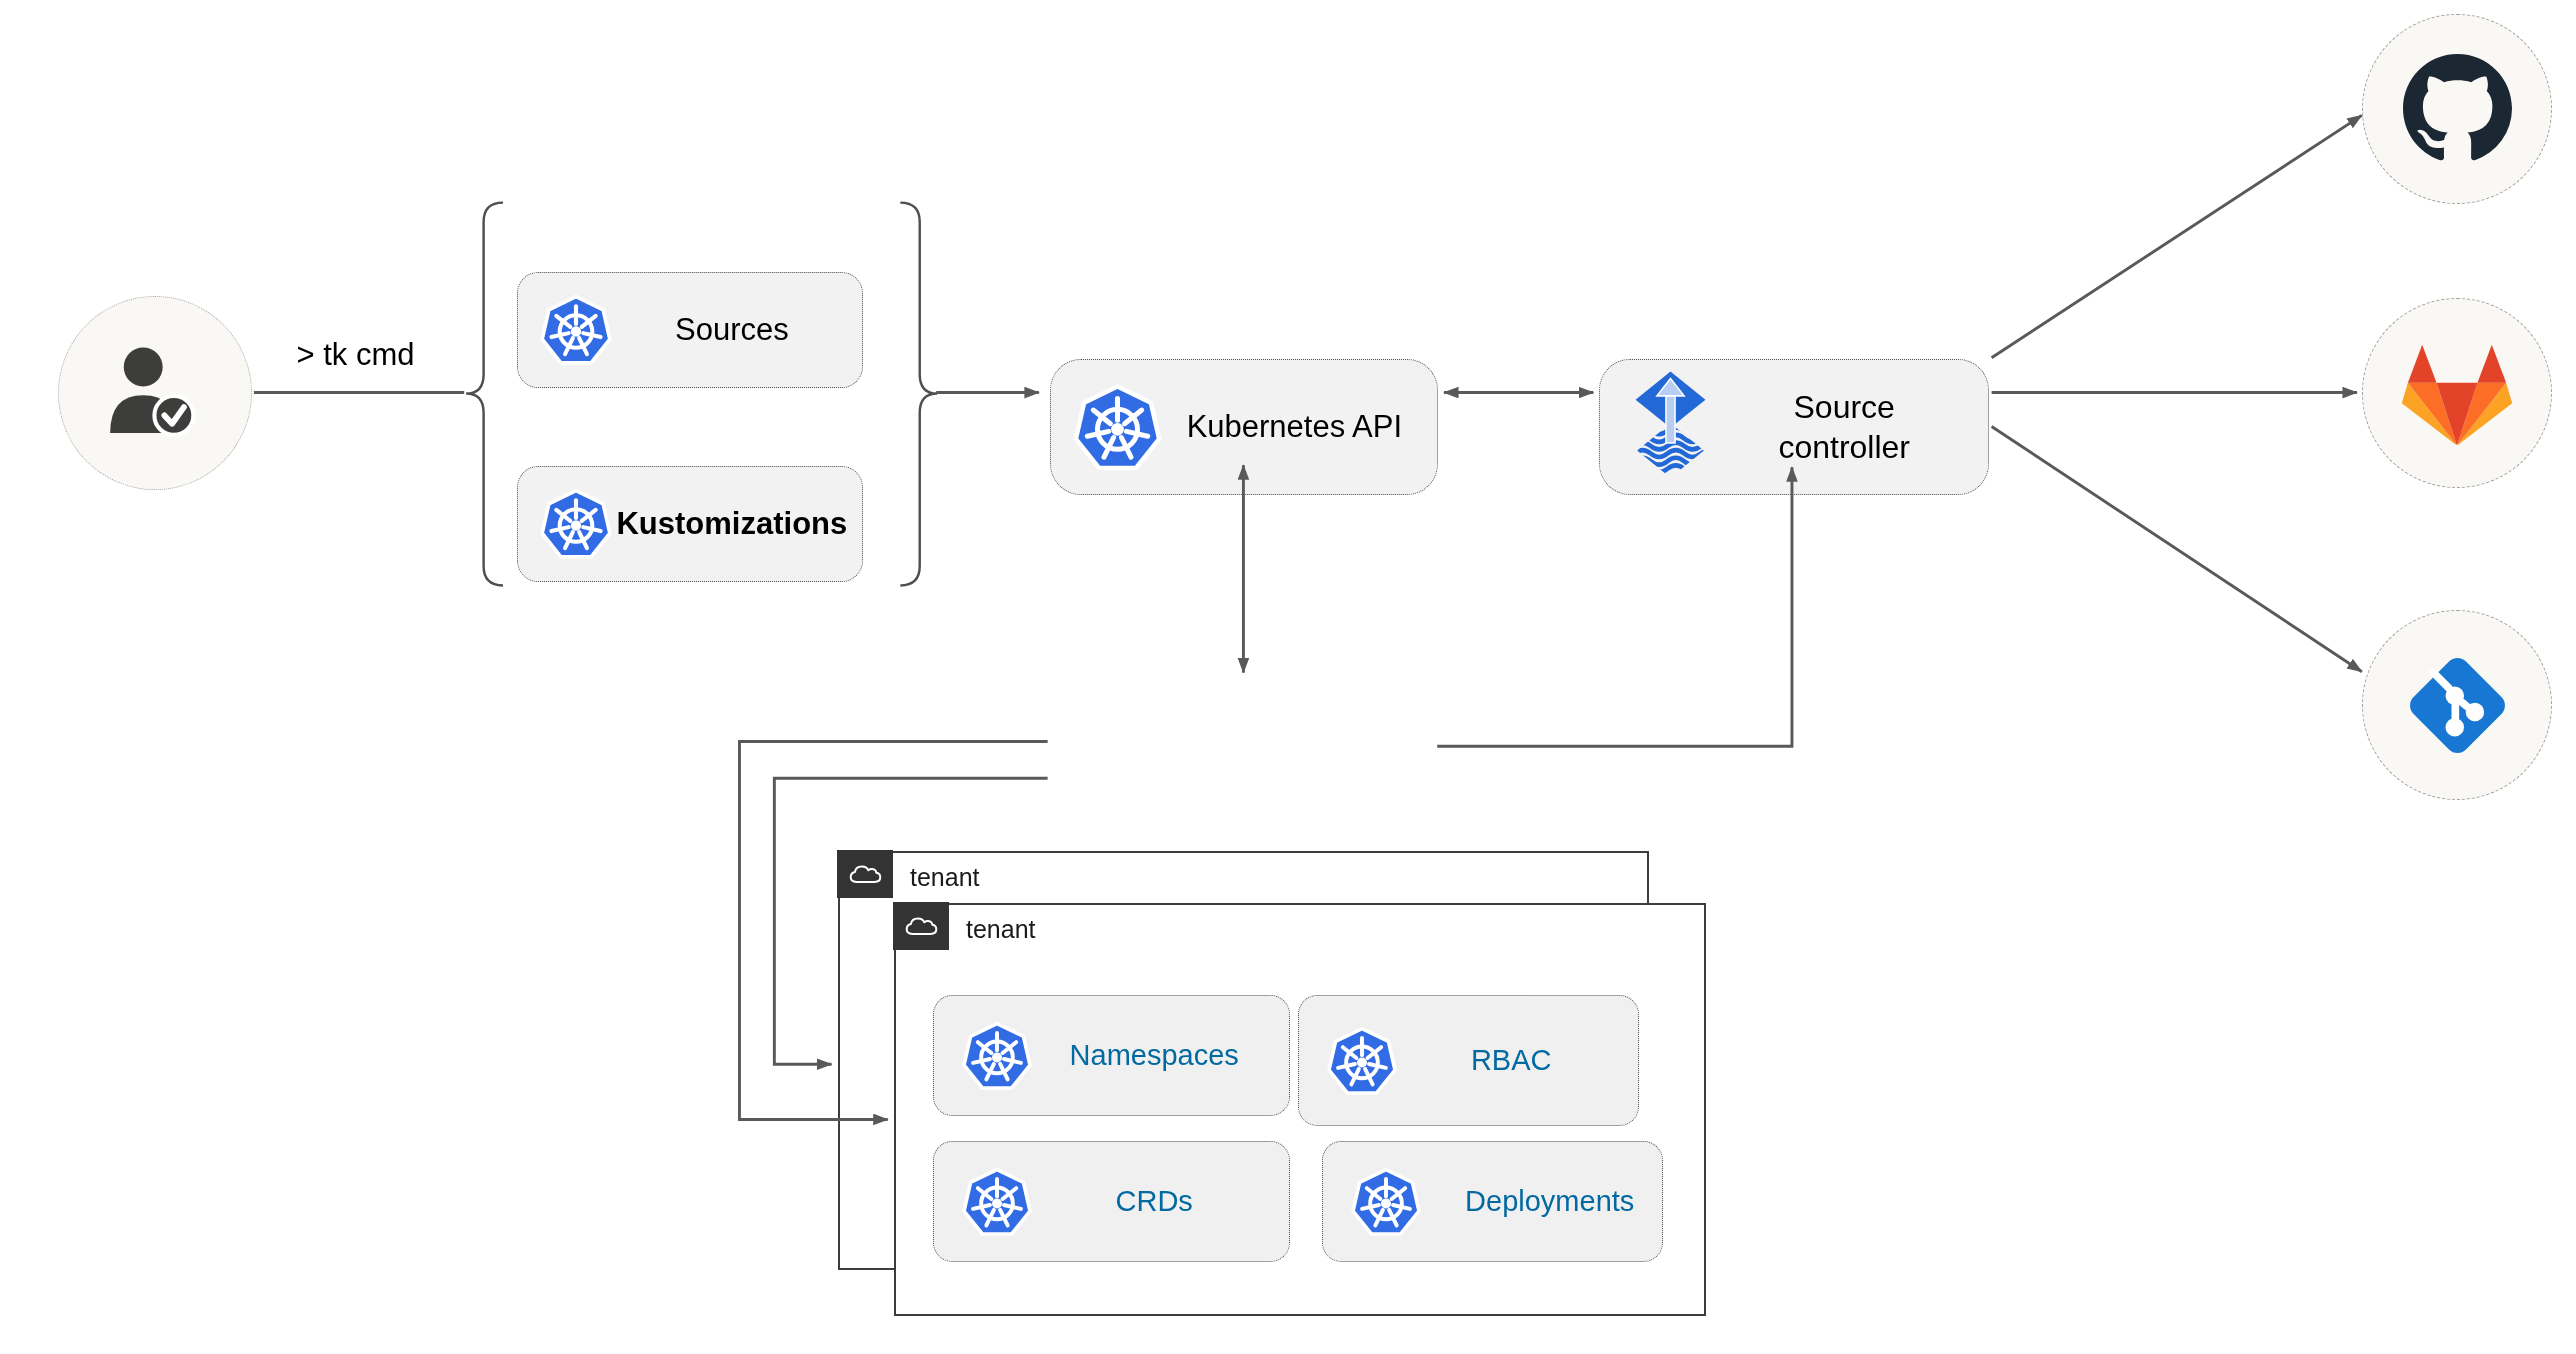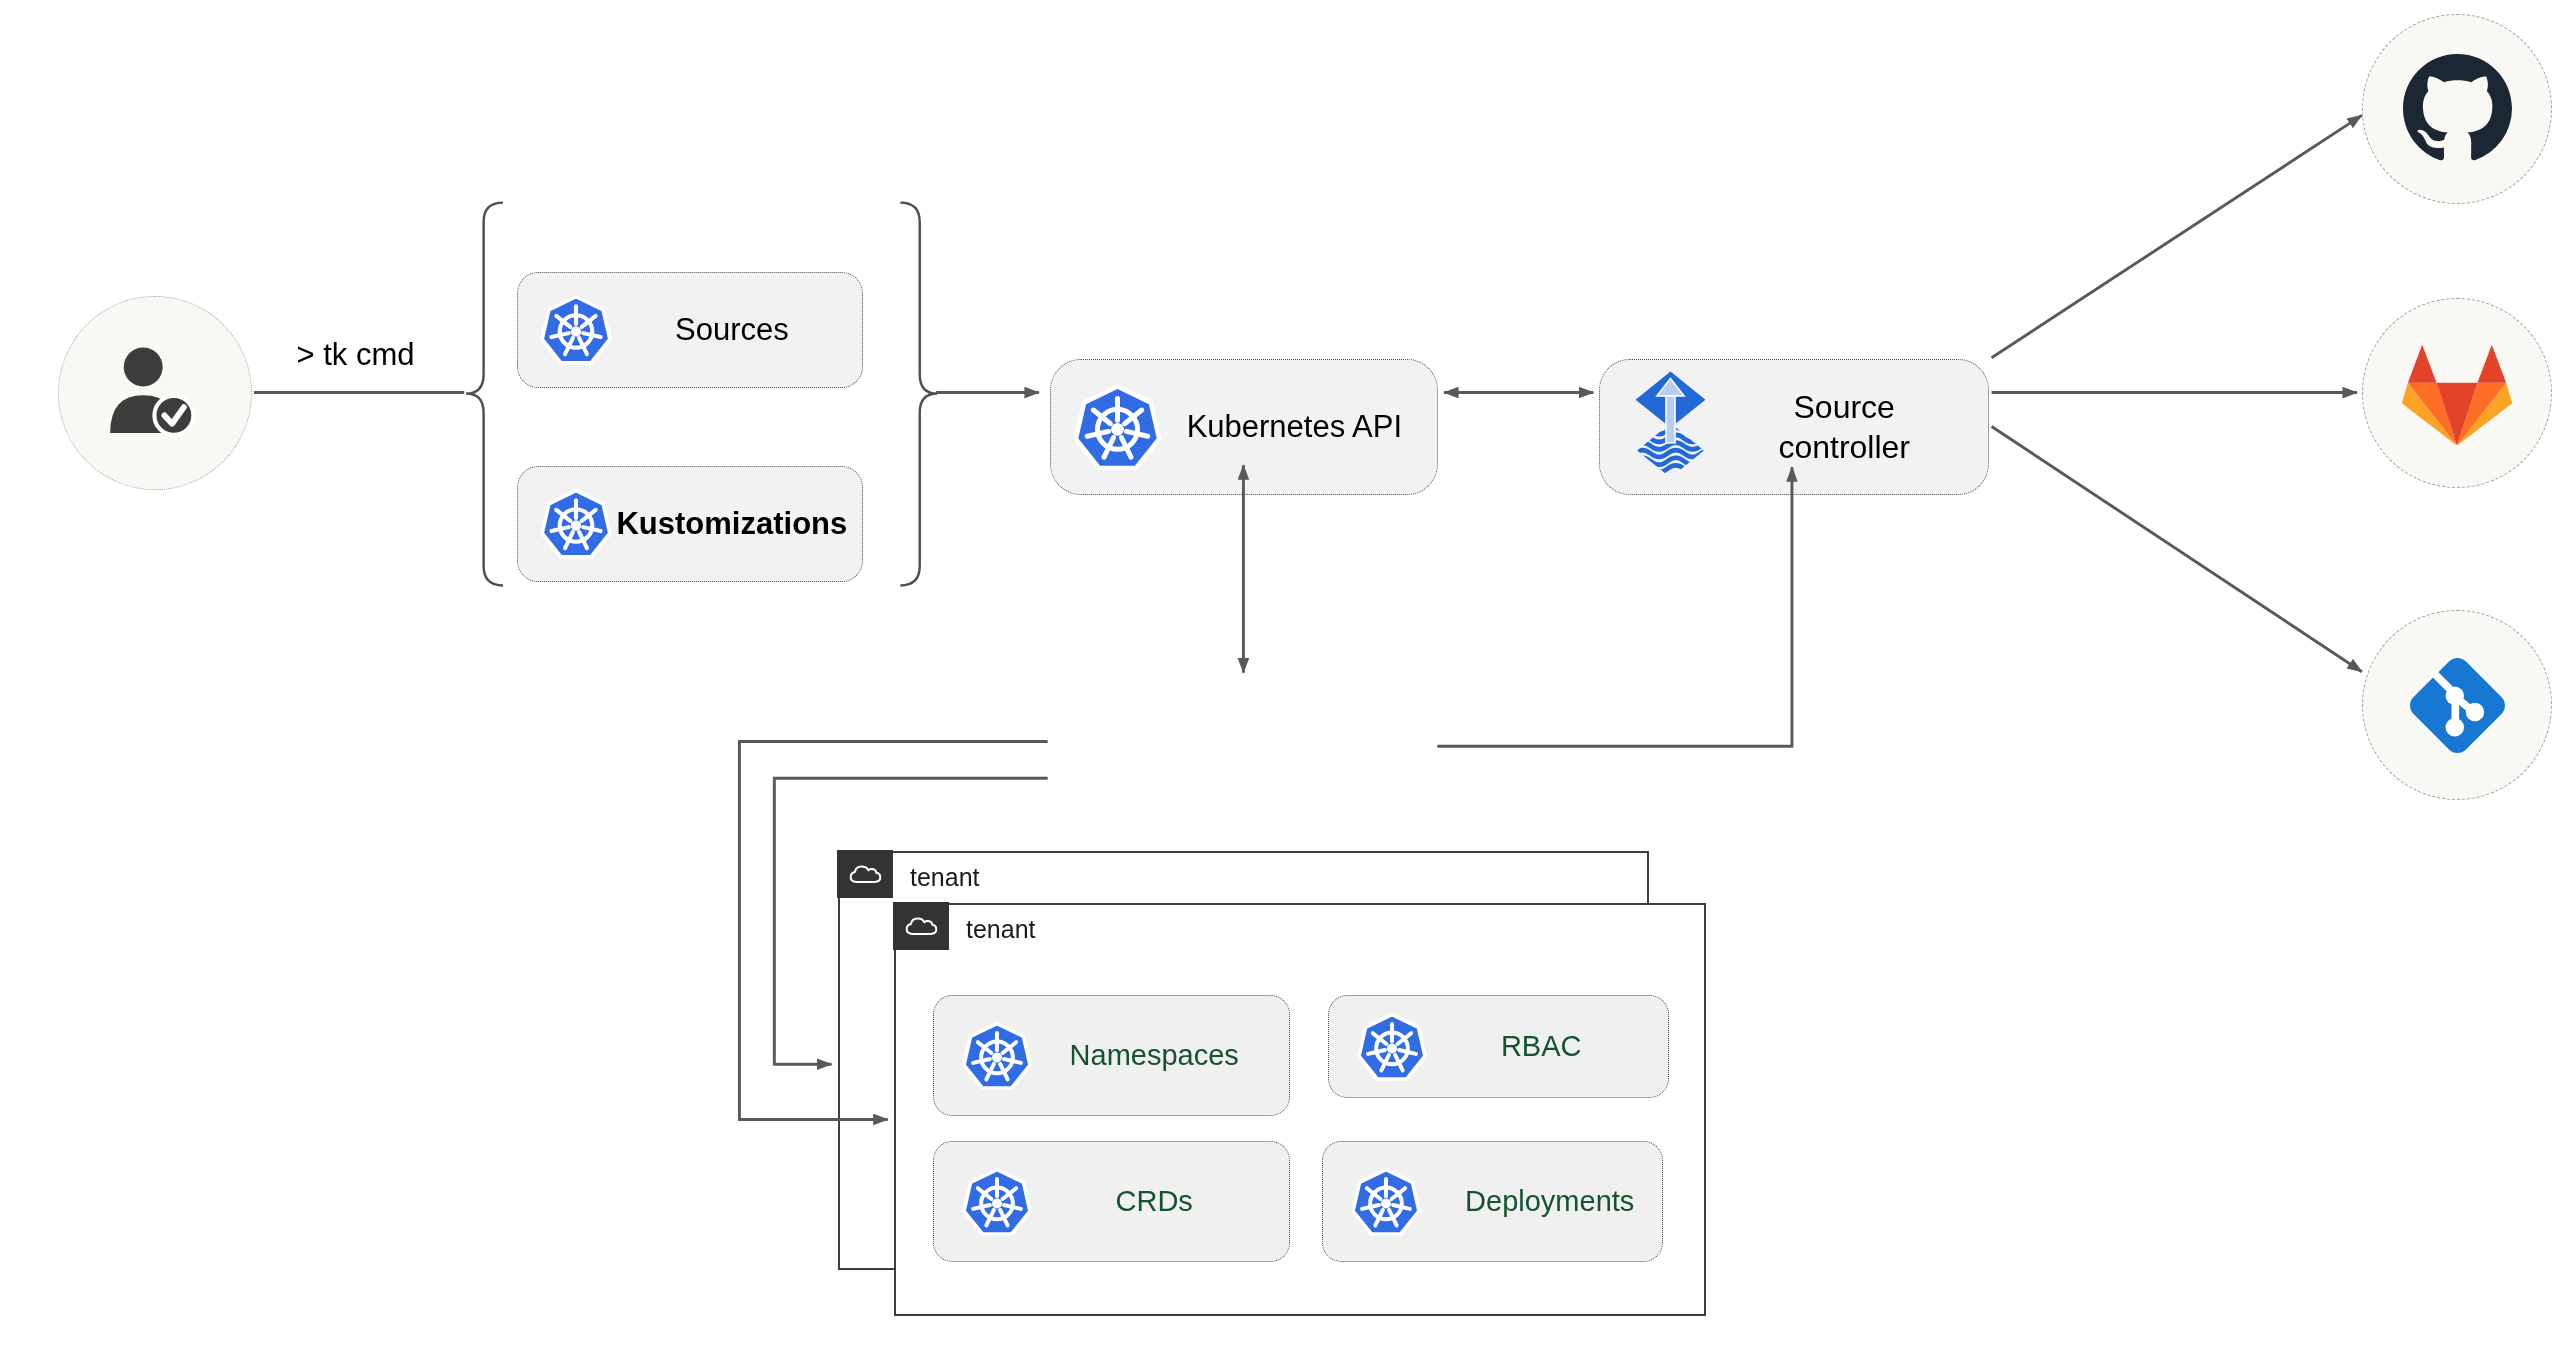--- a/index.html
+++ b/index.html
@@ -44,23 +44,23 @@
   .tenant-back{left:838px;top:851px;width:811px;height:419px;z-index:3;}
   .tenant-front{left:894px;top:903px;width:812px;height:413px;z-index:4;}
   .tenant-tab{position:absolute;left:-2.9px;top:-2.9px;width:56px;height:48px;background:#333333;
     display:flex;align-items:center;justify-content:center;}
   .tenant-name{position:absolute;left:70px;top:9.7px;font-size:25px;color:#1a1a1a;}
 
   .inner-node{
     position:absolute;box-sizing:border-box;display:flex;align-items:center;
     background:#f0f0f0;border:1.9px dotted #4f4f4f;border-radius:19.4px;padding-left:27px;
   }
-  .inner-node .lbl{flex:1;text-align:center;font-size:29px;color:#14532d;padding-right:13.6px;}
+  .inner-node .lbl{flex:1;text-align:center;font-size:29px;color:#0369a1;padding-right:13.6px;}
   .in-namespaces{left:37px;top:90px;width:357px;height:121px;}
-  .in-rbac{left:432px;top:90px;width:341px;height:103px;}
+  .in-rbac{left:402px;top:90px;width:341px;height:131px;}
   .in-crds{left:37px;top:236px;width:357px;height:121px;}
   .in-deployments{left:426px;top:236px;width:341px;height:121px;gap:29px;}
 
   .icon{flex:0 0 auto;display:block;}
 </style>
 </head>
 <body>
 
 <div class="stage">
 

